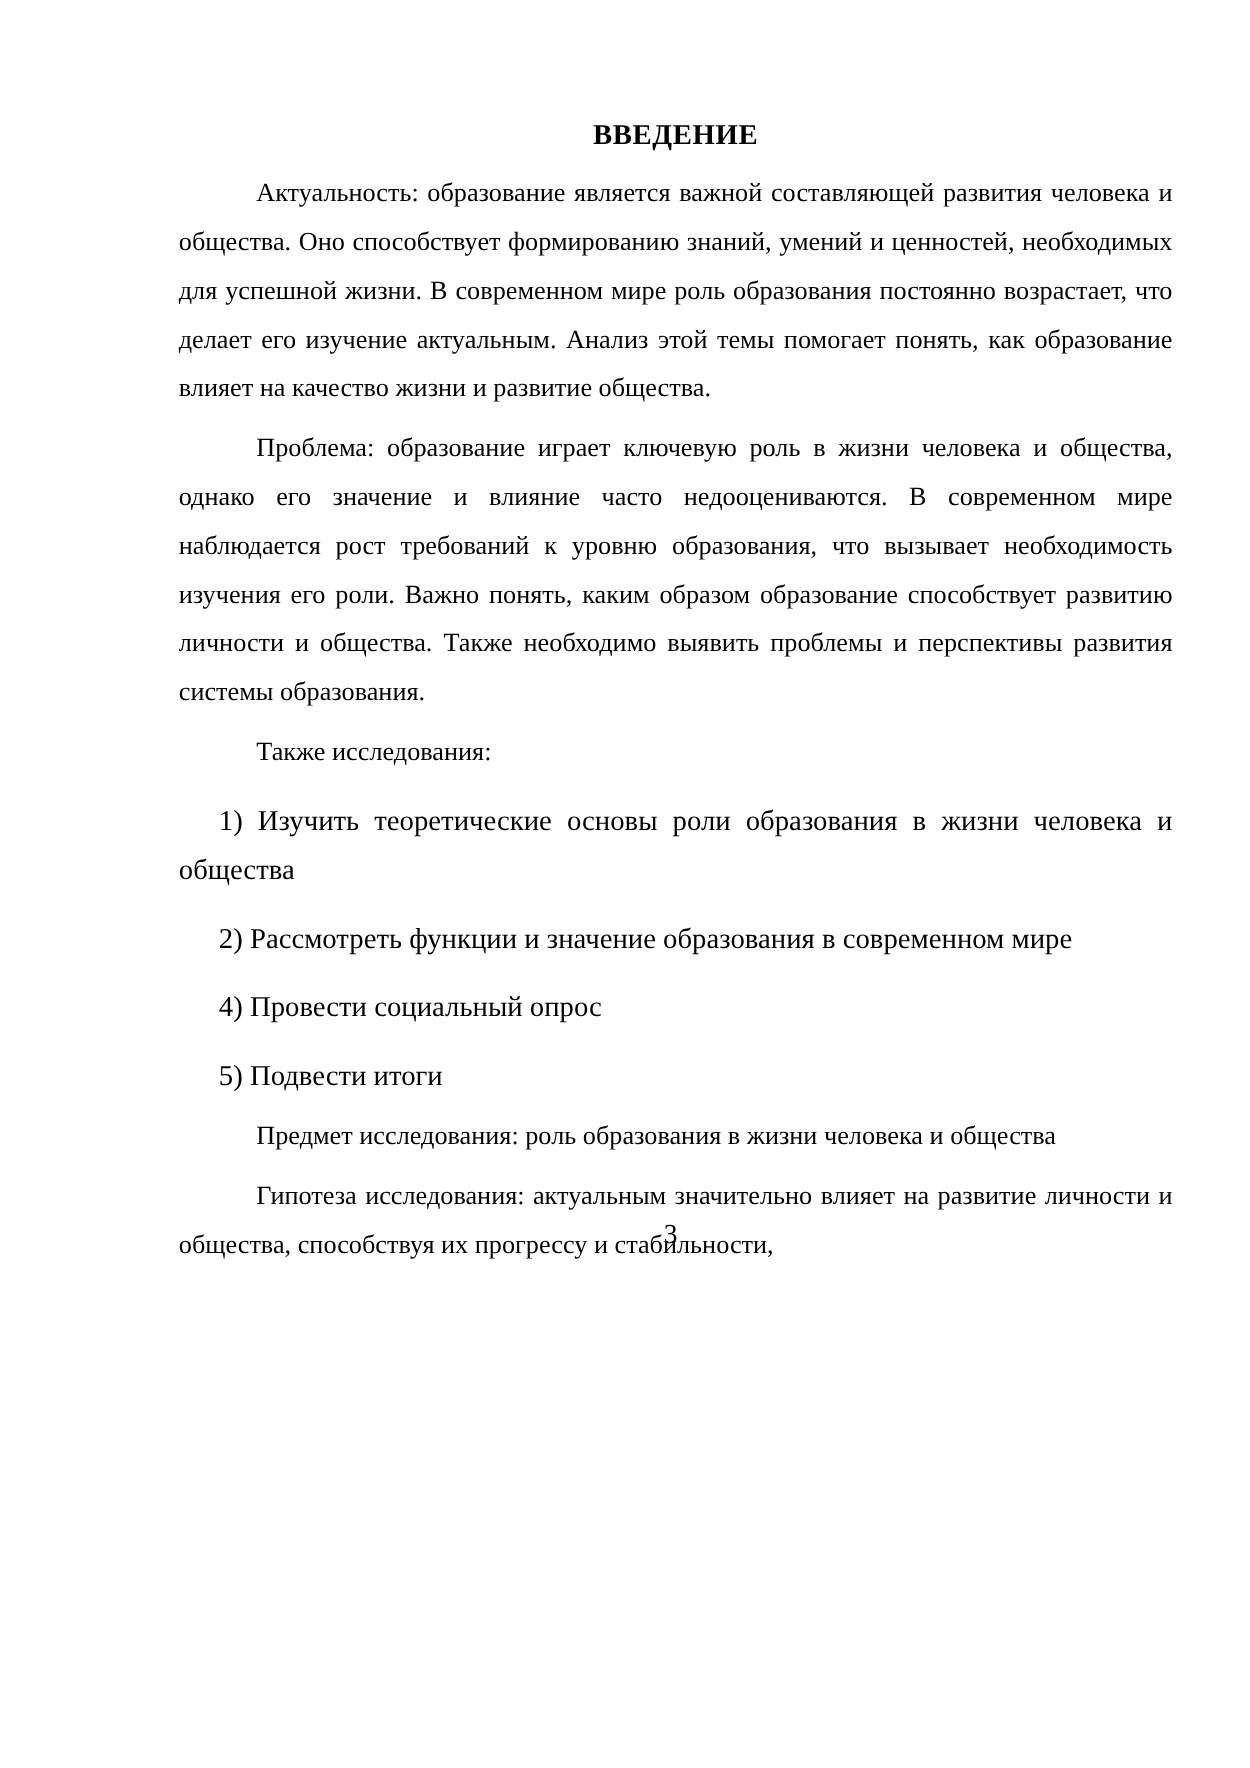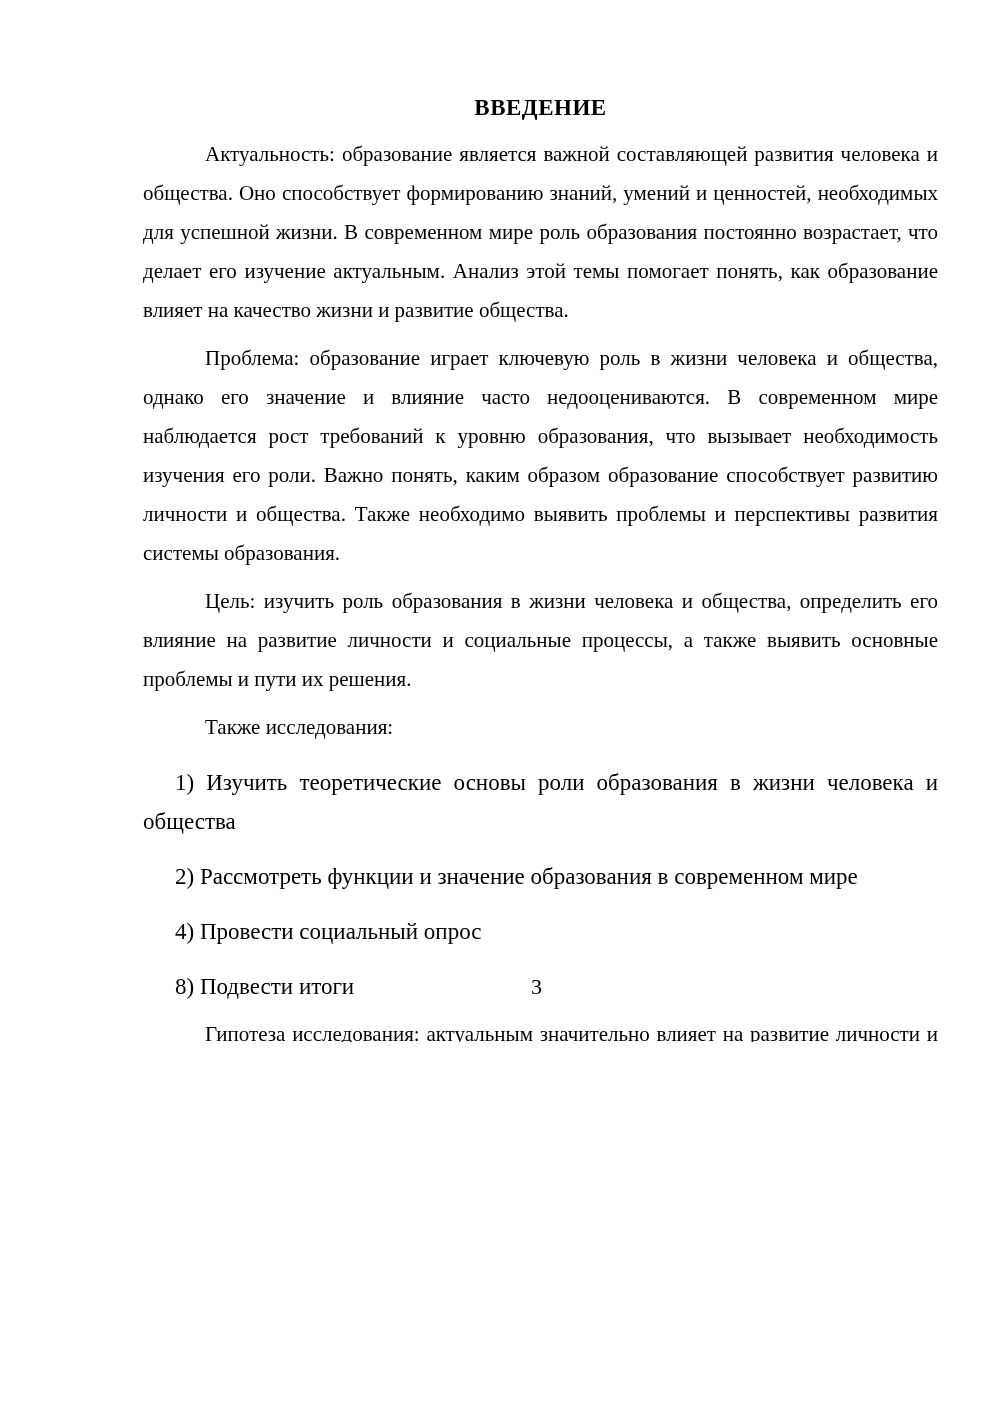--- a/index.html
+++ b/index.html
@@ -55,32 +55,32 @@
 <body>
 
 <div class="page">
 
   <h1 class="doc-title">ВВЕДЕНИЕ</h1>
 
   <p class="para">Актуальность: образование является важной составляющей развития человека и общества. Оно способствует формированию знаний, умений и ценностей, необходимых для успешной жизни. В современном мире роль образования постоянно возрастает, что делает его изучение актуальным. Анализ этой темы помогает понять, как образование влияет на качество жизни и развитие общества.</p>
 
   <p class="para">Проблема: образование играет ключевую роль в жизни человека и общества, однако его значение и влияние часто недооцениваются. В современном мире наблюдается рост требований к уровню образования, что вызывает необходимость изучения его роли. Важно понять, каким образом образование способствует развитию личности и общества. Также необходимо выявить проблемы и перспективы развития системы образования.</p>
 
-  <p class="para">Цель: изучить роль образования в жизни человека и общества, определить его влияние на развитие личности и социальные процессы, а также выявить основные проблемы и пути их решения.</p>
 
   <p class="para">Также исследования:</p>
 
   <p class="list-item">1) Изучить теоретические основы роли образования в жизни человека и общества</p>
 
   <p class="list-item">2) Рассмотреть функции и значение образования в современном мире</p>
 
 
   <p class="list-item">4) Провести социальный опрос</p>
 
-  <p class="list-item">8) Подвести итоги</p>
+  <p class="list-item">5) Подвести итоги</p>
 
 
+  <p class="para">Предмет исследования: роль образования в жизни человека и общества</p>
 
   <p class="para">Гипотеза исследования: актуальным значительно влияет на развитие личности и общества, способствуя их прогрессу и стабильности,</p>
 
   <div class="page-number">3</div>
 
 </div>
 
 </body></html>

